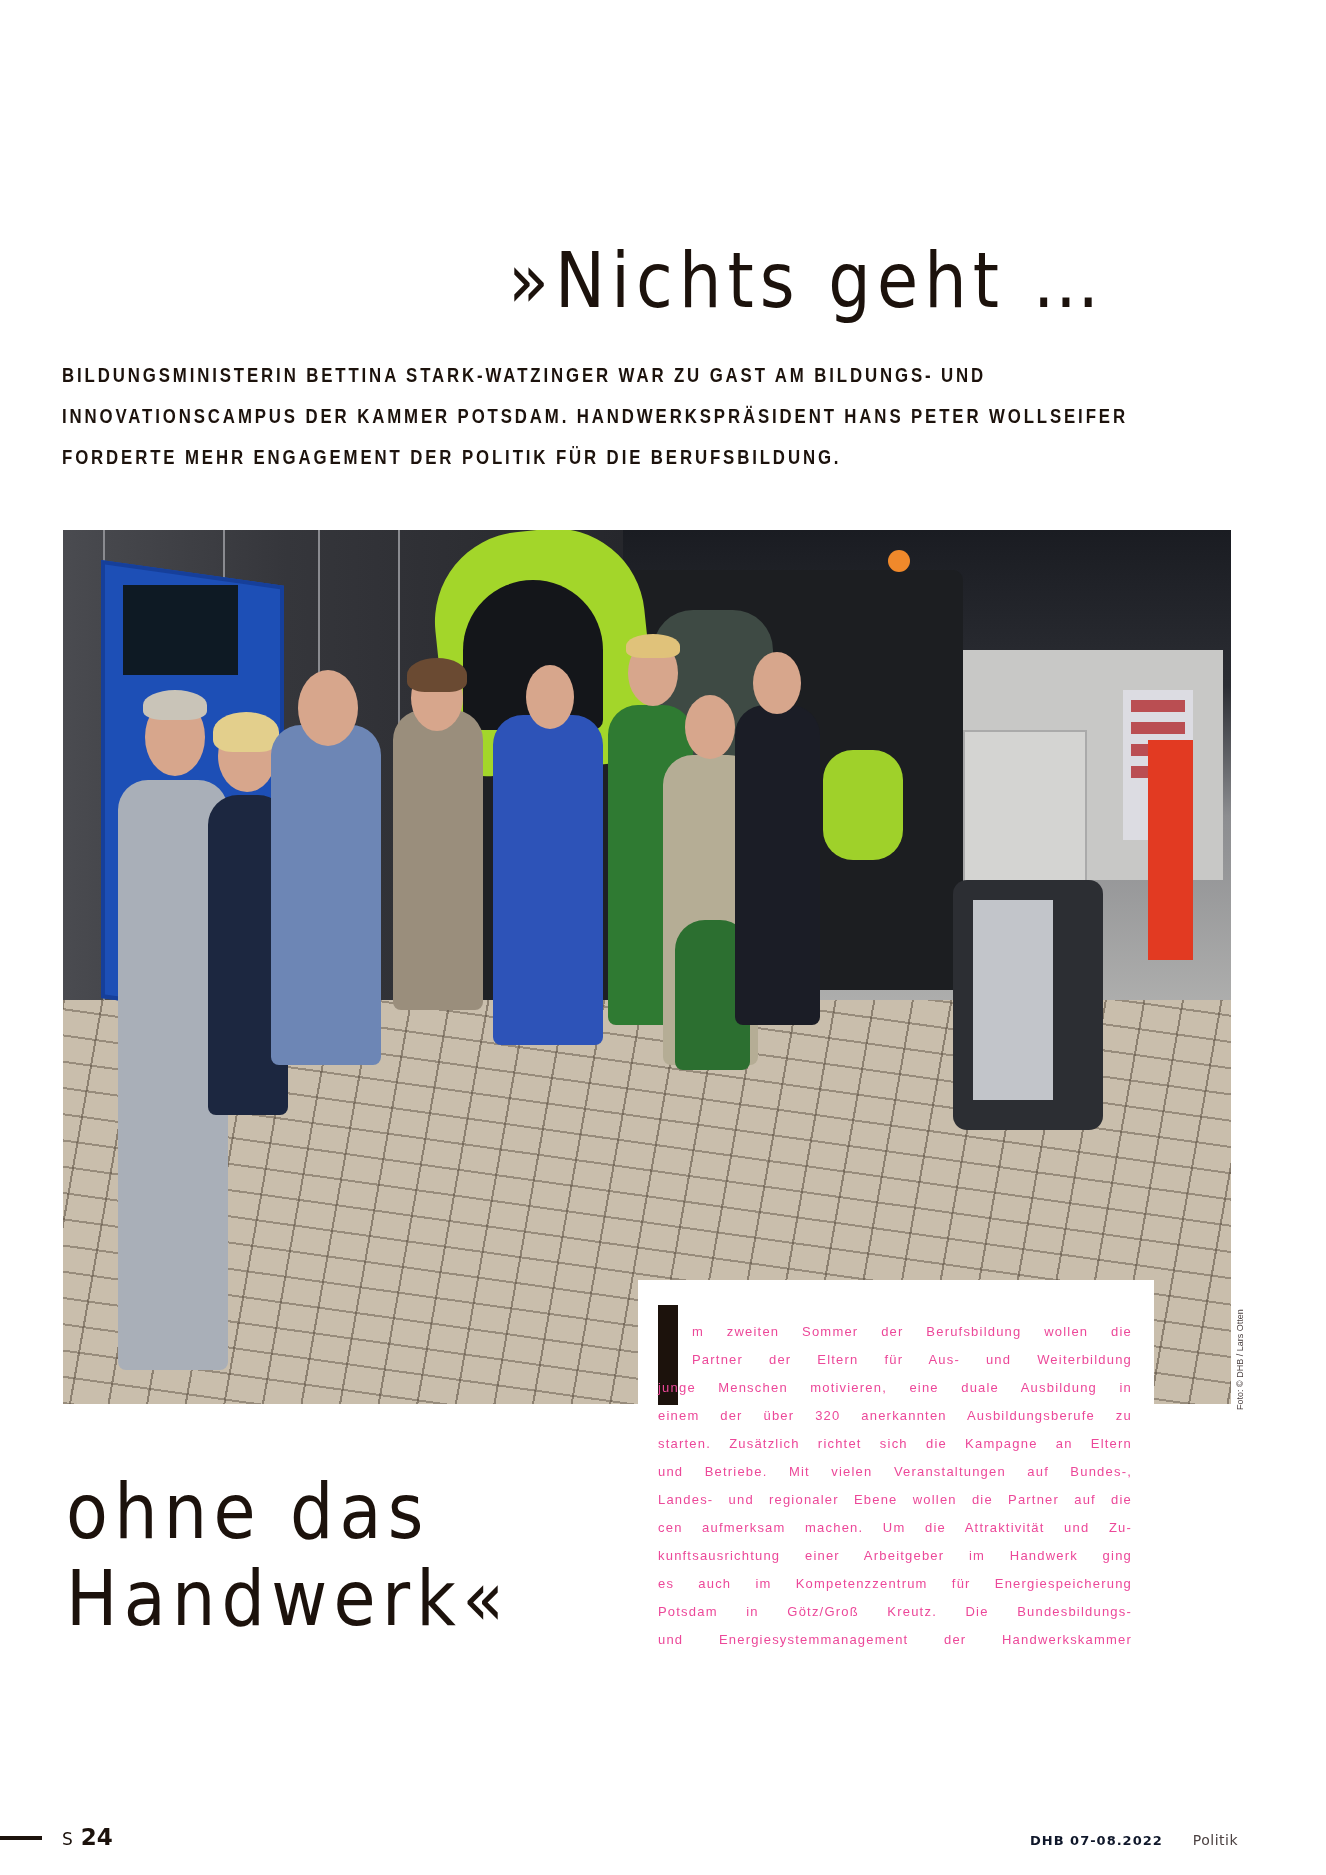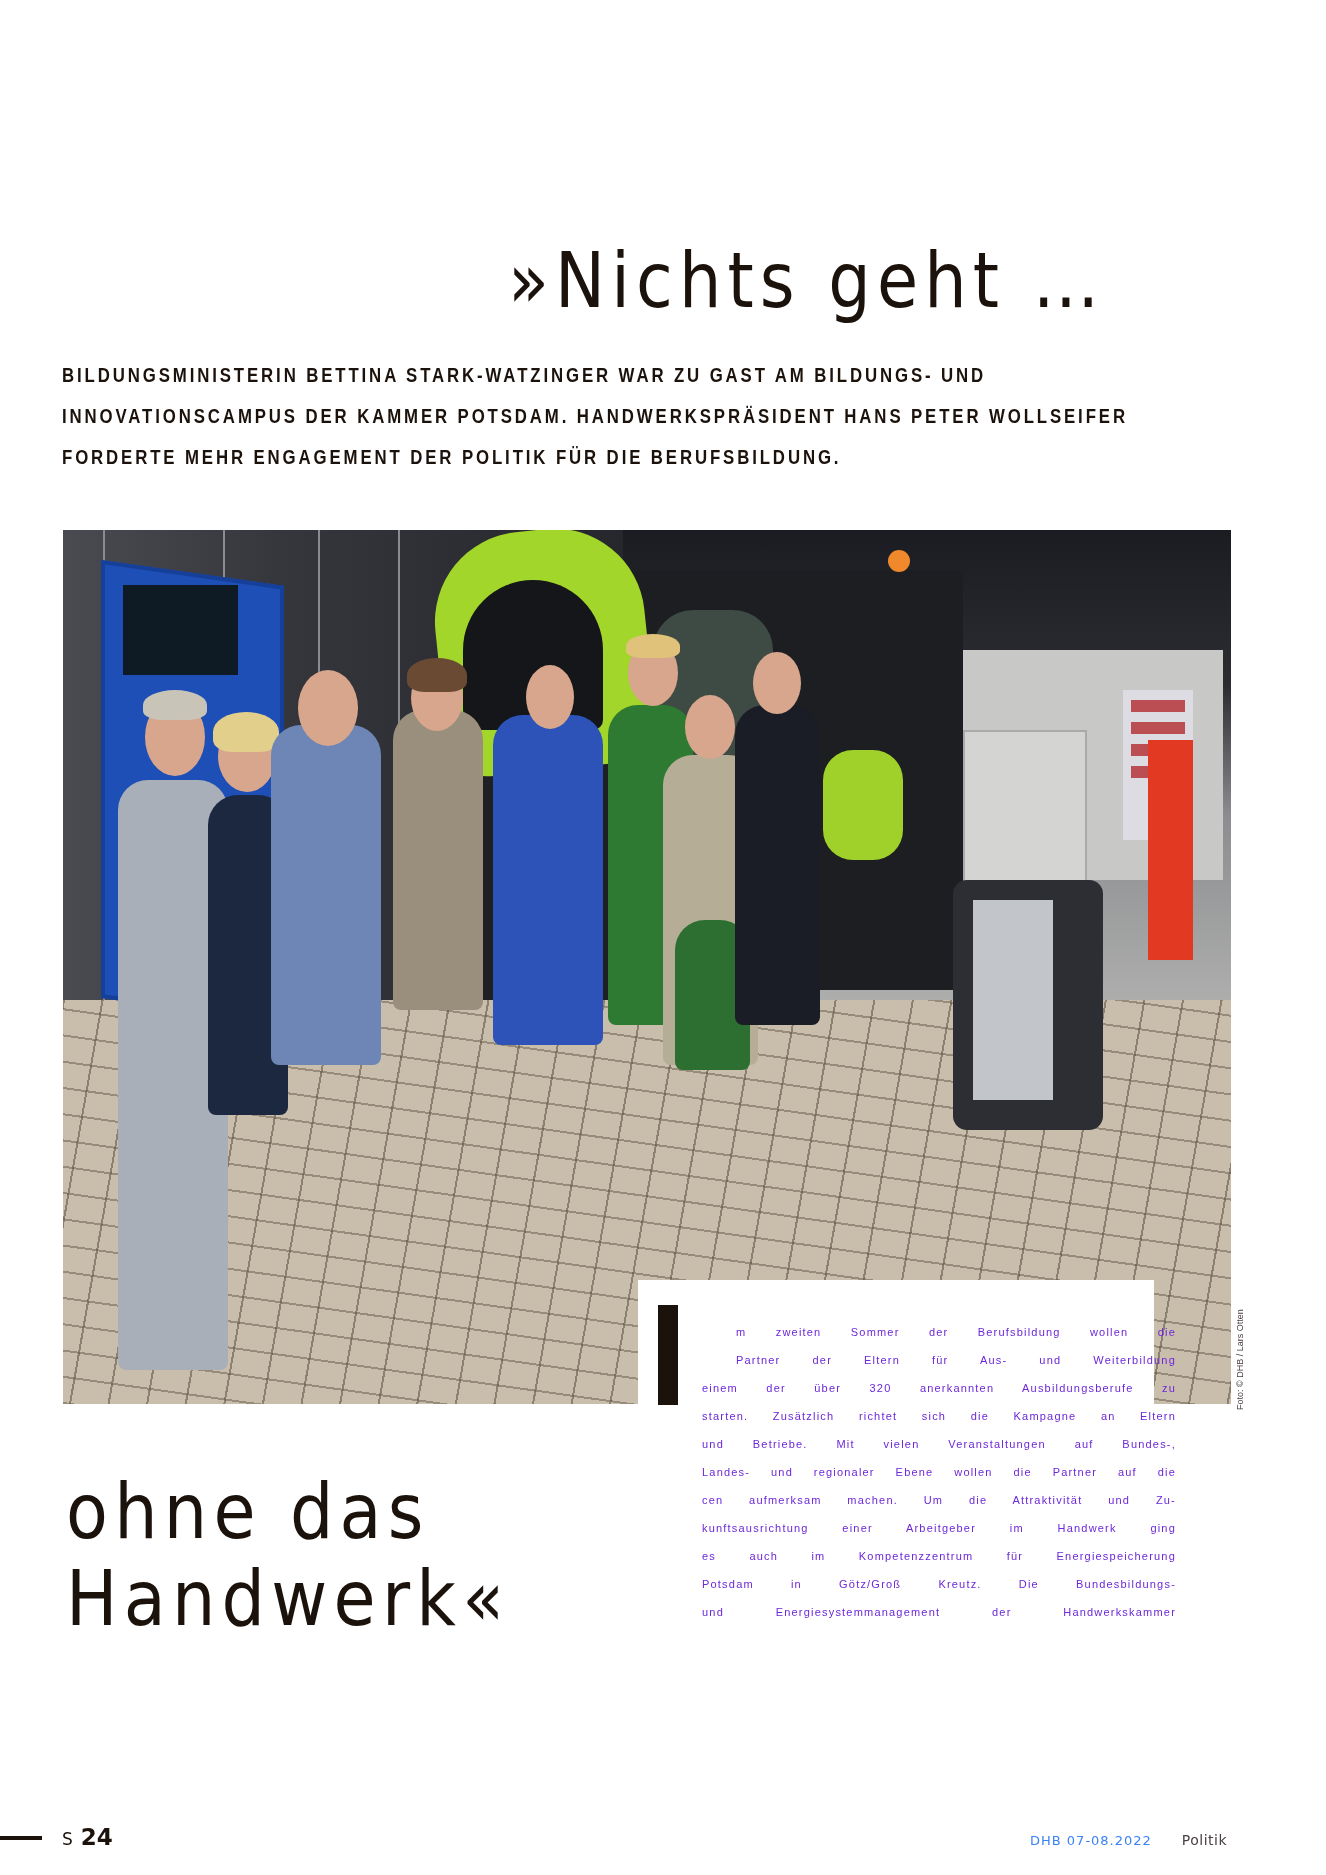--- a/index.html
+++ b/index.html
@@ -68,23 +68,22 @@
     position: absolute; left: 638px; top: 1280px; width: 516px; height: 450px;
     background: #ffffff;
   }
   .dropcap {
     position: absolute; left: 658px; top: 1305px; width: 20px; height: 100px;
     background: #1c120c;
   }
   .body-col {
     position: absolute; left: 658px; top: 1318px; width: 474px;
     font-family: "Liberation Sans Narrow", "Liberation Sans", sans-serif;
-    font-size: 11px; line-height: 28px; letter-spacing: 1.2px;
-    color: #6d28d9;
-    margin-left: 44px;
+    font-size: 13px; line-height: 28px; letter-spacing: 1.2px;
+    color: #ec4899;
   }
   .body-col .ln { display: block; white-space: nowrap; text-align: justify; text-align-last: justify; height: 28px; overflow: visible; }
   .body-col .ln.indent { padding-left: 34px; }
   .body-col .ln.last { text-align-last: justify; }
 
   .title-bottom {
     position: absolute; left: 66px; top: 1468px;
     font-family: "DejaVu Sans", sans-serif; font-weight: 400;
     font-size: 76px; line-height: 87px; letter-spacing: 7px; color: #1c120c;
     transform: scaleX(0.9); transform-origin: left top;
@@ -96,21 +95,21 @@
     font-family: "Liberation Sans", sans-serif; font-size: 9px; color: #4a4040;
     transform: rotate(-90deg); transform-origin: left top; white-space: nowrap;
   }
 
   
   .folio-rule { position: absolute; left: 0; top: 1836px; width: 42px; height: 4px; background: #1c120c; }
   .folio { position: absolute; left: 62px; top: 1824px; font-family: "DejaVu Sans", sans-serif; }
   .folio .s { font-size: 17px; color: #1c120c; margin-right: 8px; }
   .folio .num { font-size: 23px; font-weight: 700; color: #1c120c; }
   .issue { position: absolute; left: 1030px; top: 1830px; font-family: "DejaVu Sans", sans-serif; white-space: nowrap; }
-  .issue .mag { font-size: 13px; font-weight: 400; letter-spacing: 1px; color: #3b82f6; }
+  .issue .mag { font-size: 13px; font-weight: 700; letter-spacing: 1px; color: #0f172a; }
   .issue .sec { font-size: 14px; margin-left: 30px; color: #4a4040; letter-spacing: .5px; }
 </style>
 </head>
 <body>
 
 <div class="title-top">»Nichts geht …</div>
 
 <div class="deck">
   <div>BILDUNGSMINISTERIN BETTINA STARK-WATZINGER WAR ZU GAST AM BILDUNGS- UND</div>
   <div>INNOVATIONSCAMPUS DER KAMMER POTSDAM. HANDWERKSPRÄSIDENT HANS PETER WOLLSEIFER</div>
@@ -176,20 +175,21 @@
   <div class="head" style="left:690px;top:122px;width:48px;height:62px"></div>
 </div>
 
 <div class="credit">Foto: © DHB / Lars Otten</div>
 
 <div class="textbox"></div>
 <div class="dropcap" title="I"></div>
 <div class="body-col">
   <span class="ln indent">m zweiten Sommer der Berufsbildung wollen die</span>
   <span class="ln indent">Partner der Eltern für Aus- und Weiterbildung</span>
+  <span class="ln">junge Menschen motivieren, eine duale Ausbildung in</span>
   <span class="ln">einem der über 320 anerkannten Ausbildungsberufe zu</span>
   <span class="ln">starten. Zusätzlich richtet sich die Kampagne an Eltern</span>
   <span class="ln">und Betriebe. Mit vielen Veranstaltungen auf Bundes-,</span>
   <span class="ln">Landes- und regionaler Ebene wollen die Partner auf die</span>
   <span class="ln">cen aufmerksam machen. Um die Attraktivität und Zu-</span>
   <span class="ln">kunftsausrichtung einer Arbeitgeber im Handwerk ging</span>
   <span class="ln">es auch im Kompetenzzentrum für Energiespeicherung</span>
   <span class="ln last">Potsdam in Götz/Groß Kreutz. Die Bundesbildungs-</span>
   <span class="ln">und Energiesystemmanagement der Handwerkskammer</span>
 </div>

